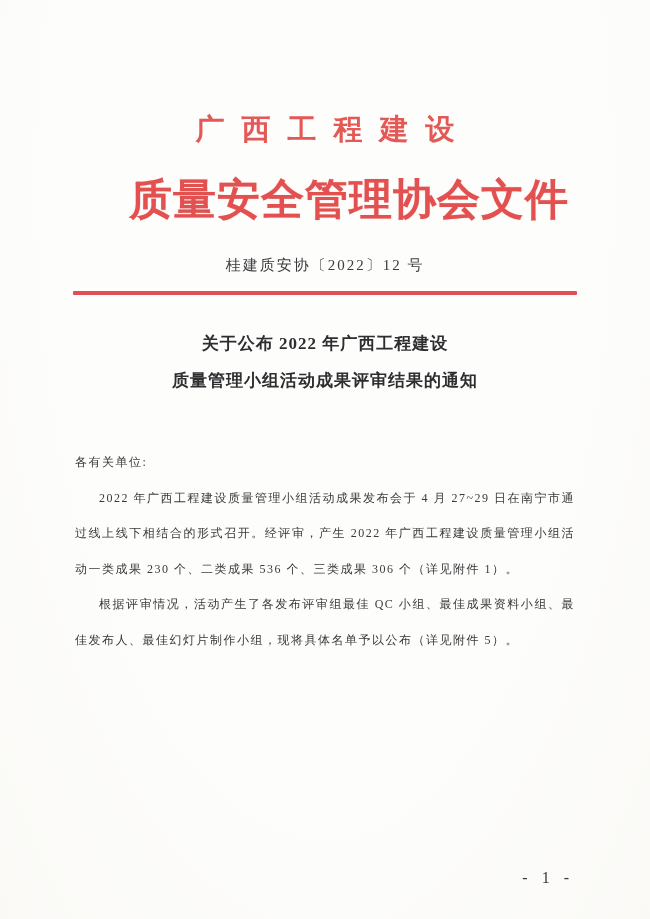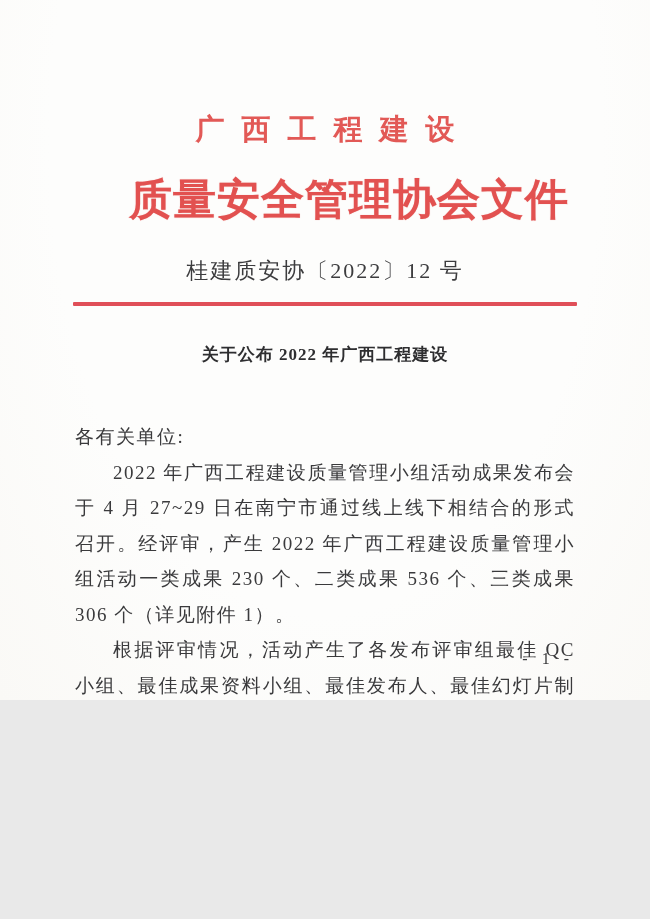--- a/index.html
+++ b/index.html
@@ -3,21 +3,21 @@
 <meta charset="utf-8">
 <style>
   html, body {
     margin: 0;
     padding: 0;
     background: #e9e9e9;
   }
   .page {
     position: relative;
     width: 650px;
-    height: 700px;
+    height: 919px;
     margin: 0 auto;
     background: #fcfcfa;
     background-image: radial-gradient(ellipse at 50% 20%, #fdfdfc 60%, #faf9f6 100%);
     overflow: hidden;
     font-family: "Liberation Serif", "DejaVu Serif", serif;
     color: #3a3a3c;
   }
   .letterhead {
     text-align: center;
     padding-top: 110px;
@@ -33,42 +33,42 @@
     color: #e25150;
     font-size: 43px;
     font-weight: 700;
     letter-spacing: 1px;
     margin-top: 21px;
     text-shadow: 0 0 1px rgba(226, 81, 80, 0.45);
     padding-left: 48px;
   }
   .doc-number {
     margin-top: 27px;
-    font-size: 22px;
+    font-size: 15px;
     letter-spacing: 2px;
     color: #3c3c3e;
   }
   .red-rule {
     height: 4px;
     background: #e04f58;
     margin: 16px 73px 0 73px;
     border-radius: 1px;
   }
   .doc-title {
     margin: 30px 60px 0 60px;
     text-align: center;
     font-size: 17px;
     line-height: 37px;
     font-weight: 700;
     letter-spacing: 1px;
     color: #2e2e30;
   }
   .body-text {
     margin: 46px 75px 0 75px;
-    font-size: 19px;
+    font-size: 12px;
     line-height: 35.5px;
     letter-spacing: 1.5px;
     text-align: justify;
     text-justify: inter-character;
   }
   .salutation {
     text-indent: 0;
   }
   .para {
     margin: 0;
@@ -90,20 +90,21 @@
 
   <header class="letterhead">
     <div class="agency-top">广西工程建设</div>
     <div class="agency-main">质量安全管理协会文件</div>
     <div class="doc-number">桂建质安协〔2022〕12 号</div>
     <div class="red-rule"></div>
   </header>
 
   <h1 class="doc-title">
     <span>关于公布 2022 年广西工程建设</span><br>
+    <span>质量管理小组活动成果评审结果的通知</span>
   </h1>
 
   <section class="body-text">
     <div class="salutation">各有关单位:</div>
     <p class="para">2022 年广西工程建设质量管理小组活动成果发布会于 4 月 27~29 日在南宁市通过线上线下相结合的形式召开。经评审，产生 2022 年广西工程建设质量管理小组活动一类成果 230 个、二类成果 536 个、三类成果 306 个（详见附件 1）。</p>
     <p class="para">根据评审情况，活动产生了各发布评审组最佳 QC 小组、最佳成果资料小组、最佳发布人、最佳幻灯片制作小组，现将具体名单予以公布（详见附件 5）。</p>
   </section>
 
   <div class="page-number">- 1 -</div>
 

